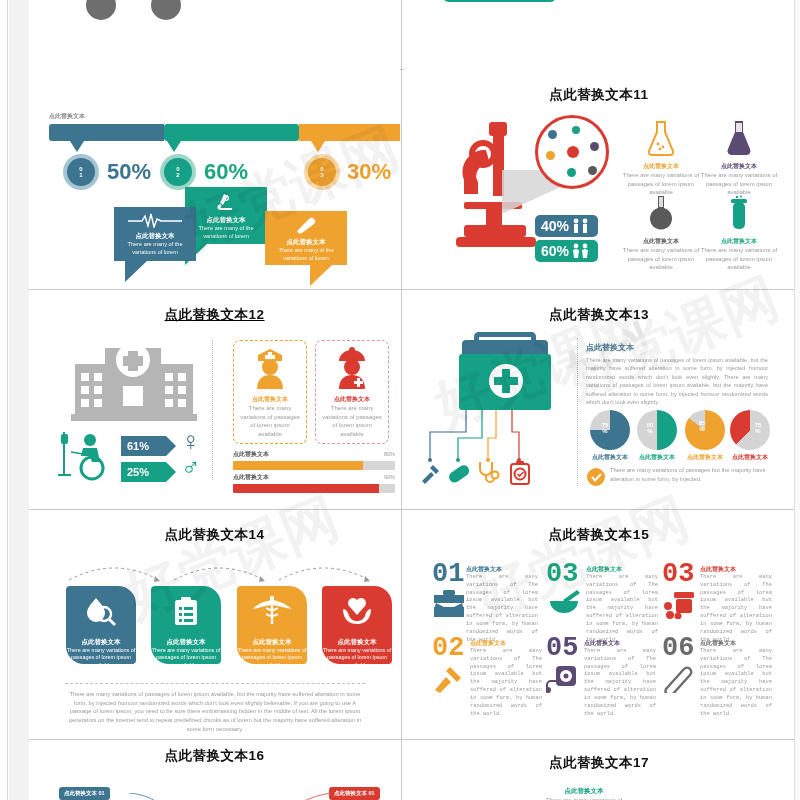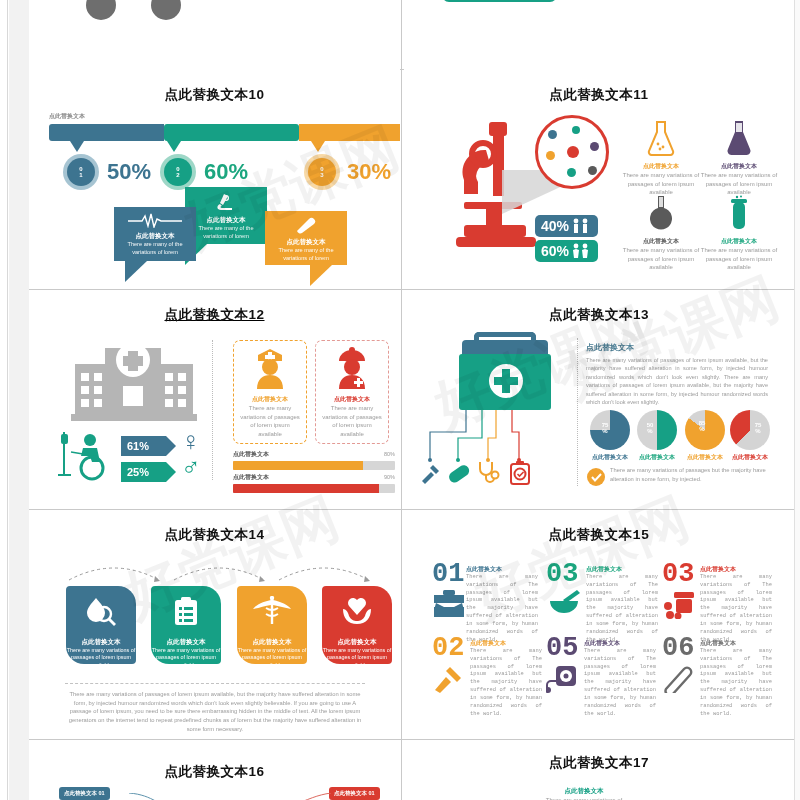--- a/index.html
+++ b/index.html
@@ -128,21 +128,20 @@
     <div class="amb-w" style="left:122px"></div>
 
   </div>
 
   <div class="slide col1 s09b">
     <div class="gbox">There are many variations passages of The lorem ipsum available majority have suffer alteration, available  majority have suffered alteration There are many The of variations passages</div>
 
   </div>
 
   <div class="slide col0 s10">
-    <div class="title" style="margin-top:16px">点此替换文本10</div>
 
     <div style="position:absolute;left:20px;top:42px;font-size:6px;font-weight:bold;color:#8a8a8a">点此替换文本</div>
 
     <div class="bar bg-blue" style="left:20px;top:54px;width:115px;border-radius:3px 0 0 3px"></div>
     <div class="bar bg-green" style="left:135px;top:54px;width:135px"></div>
     <div class="bar bg-orange" style="left:270px;top:54px;width:103px;border-radius:0 3px 3px 0"></div>
 
     <div class="pin" style="left:41px;top:71px;border-top-color:#3d7490"></div>
     <div class="pin" style="left:138px;top:71px;border-top-color:#16a085"></div>
     <div class="pin" style="left:282px;top:71px;border-top-color:#f0a22e"></div>
@@ -627,21 +626,21 @@
         </div>
         <div style="width:72px;padding-top:3px">
           <div class="t c-grey">点此替换文本</div>
           <div class="d">There are many variations of  The passages of lorem ipsum available but the majority have suffered of alteration in some form, by human randomized words of the world.</div>
         </div>
       </div>
     </div>
   </div>
 
   <div class="slide col0 s16">
-    <div class="title" style="margin-top:23px">点此替换文本16</div>
+    <div class="title" style="margin-top:7px">点此替换文本16</div>
     <div class="tag16 bg-blue" style="left:30px;top:47px">
       <span>点此替换文本 01</span>
     </div>
     <div class="tag16 bg-red" style="left:300px;top:47px">
       <span>点此替换文本 01</span>
     </div>
     <svg width="330" height="16" viewBox="0 0 330 16" style="position:absolute;left:30px;top:53px">
       <path d="M70 0 C95 2 100 14 118 16" stroke="#5d93ad" stroke-width="1" fill="none"></path>
       <ellipse cx="134" cy="17" rx="14" ry="7" fill="none" stroke="#3d7490" stroke-width="1.4"></ellipse>
       <ellipse cx="216" cy="17" rx="14" ry="7" fill="none" stroke="#d93b30" stroke-width="1.4"></ellipse>

